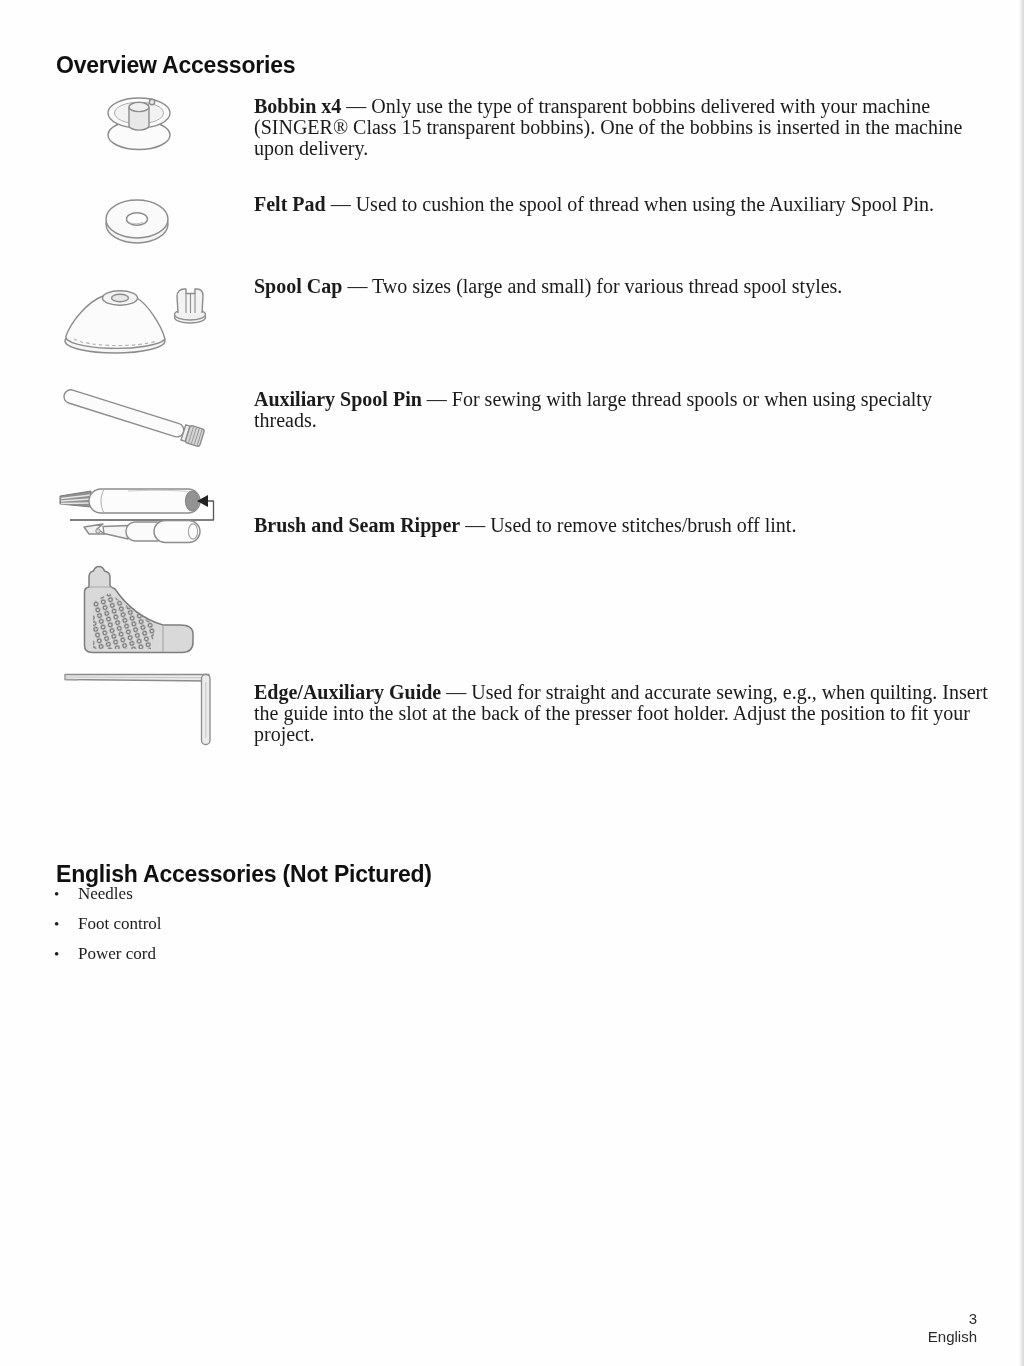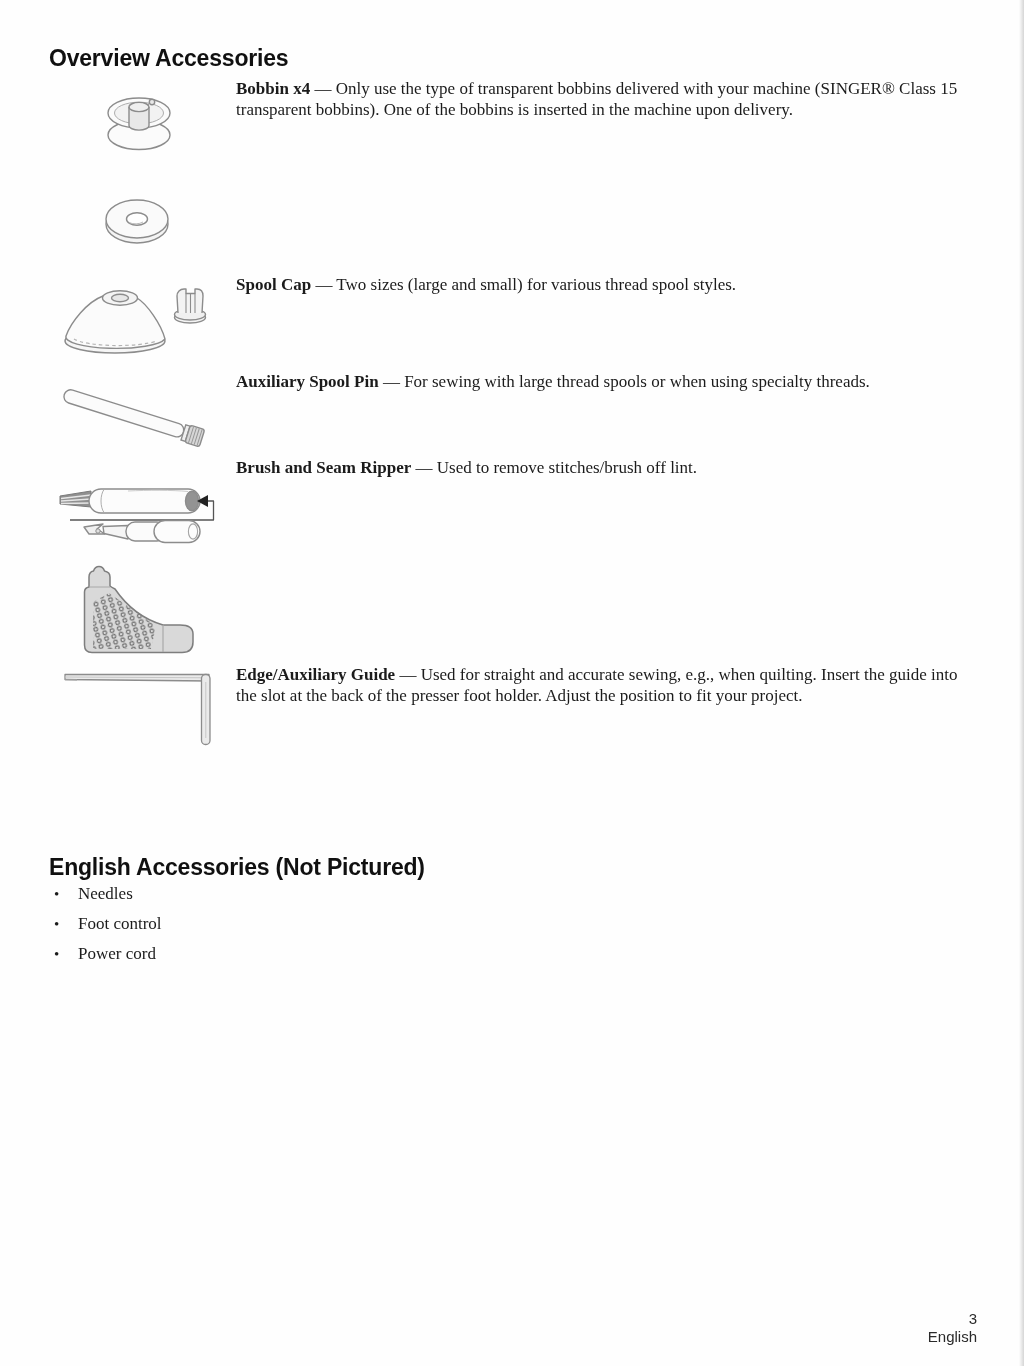--- a/index.html
+++ b/index.html
@@ -10,30 +10,30 @@
     color:#1b1b1b;
     position:relative;
     overflow:hidden;
   }
   .page { position:absolute; inset:0; background:#fefefe; }
   .scan-edge {
     position:absolute; right:0; top:0; width:5px; height:100%;
     background:linear-gradient(to right, rgba(0,0,0,0), rgba(0,0,0,0.16));
   }
   h1.doc-h {
-    position:absolute; left:48px; margin:1px;
+    position:absolute; left:48px; margin:8px;
     font-family:"Liberation Sans", sans-serif;
     font-weight:bold; font-size:23px; letter-spacing:-0.2px;
     color:#101010;
   }
   .h-main { top:44px; }
   .h-included { top:853px; }
   .acc-text {
     position:absolute; left:236px; width:740px;
-    font-size:17px; line-height:21px; margin:0;
+    font-size:20px; line-height:21px; margin:18px;
   }
   .acc-text b { font-weight:bold; }
   .fig { position:absolute; }
   .bullets { position:absolute; left:48px; top:884px; width:400px; }
   .bullet-row { height:30px; display:flex; align-items:flex-start; }
   .bullet-dot { width:24px; text-align:left; padding-left:6px; font-size:15px; line-height:20px; }
   .bullet-label { font-size:17px; line-height:20px;text-align:right; }
   .footer {
     position:absolute; right:47px; top:1310px; text-align:right;
     font-family:"Liberation Sans", sans-serif; font-size:15px; line-height:18px; color:#2a2a2a;
@@ -64,35 +64,40 @@
   </p>
 
   <svg class="fig" style="left:103px;top:195px" width="68" height="54" viewBox="0 0 68 54">
     <g stroke="#8c8c8c" stroke-width="1.4">
       <ellipse cx="34" cy="29" rx="31" ry="19" fill="#f4f4f4"></ellipse>
       <ellipse cx="34" cy="24" rx="31" ry="19" fill="#fafafa"></ellipse>
       <ellipse cx="34" cy="24" rx="10.5" ry="6.3" fill="#ffffff"></ellipse>
       <path d="M26,27.5 a10.5,6.3 0 0 0 14,-0.5" fill="none" stroke="#b9b9b9" stroke-width="1"></path>
     </g>
   </svg>
+  <p class="acc-text" style="top:176px">
+    <b>Felt Pad</b>
+    <span>—</span>
+    <span>Used to cushion the spool of thread when using the Auxiliary Spool Pin.</span>
+  </p>
 
   <svg class="fig" style="left:62px;top:284px" width="148" height="74" viewBox="0 0 148 74">
     <g stroke="#8c8c8c" stroke-width="1.4" stroke-linejoin="round">
       <ellipse cx="53" cy="57" rx="50" ry="12" fill="#f6f6f6"></ellipse>
       <path d="M41,12 C25,18 9,38 4,52 A50,11.5 0 0 0 103,55 C99,40 85,20 75,14 Z" fill="#fbfbfb"></path>
       <path d="M12,55 A46,9.5 0 0 0 95,57" fill="none" stroke="#b3b3b3" stroke-width="1.2" stroke-dasharray="3.5,3"></path>
       <ellipse cx="58" cy="14" rx="17.5" ry="7.2" fill="#f4f4f4"></ellipse>
       <ellipse cx="58" cy="14" rx="8.5" ry="3.7" fill="#e7e7e7"></ellipse>
       <ellipse cx="128" cy="33.5" rx="15.5" ry="5.5" fill="#f4f4f4"></ellipse>
       <ellipse cx="128" cy="30.5" rx="15.5" ry="5.5" fill="#f0f0f0"></ellipse>
       <path d="M116,29 L115,12 C115,8 118,5 122,5 L124,5 L124,9.5 L133,9.5 L133,5 L135,5 C139,5 141,8 141,12 L140,29" fill="#f3f3f3"></path>
       <path d="M124,9.5 L124,29 M133,9.5 L133,29 M128.5,9.5 V29" fill="none" stroke-width="1.1"></path>
     </g>
   </svg>
-  <p class="acc-text" style="top:274px">
+  <p class="acc-text" style="top:258px">
     <b>Spool Cap</b>
     <span>—</span>
     <span>Two sizes (large and small) for various thread spool styles.</span>
   </p>
 
   <svg class="fig" style="left:60px;top:384px" width="156" height="66" viewBox="0 0 156 66">
     <g transform="rotate(17.5 8 12)" stroke="#8c8c8c" stroke-width="1.4">
       <rect x="4" y="5" width="125" height="13.5" rx="6.7" fill="#fbfbfb"></rect>
       <rect x="129" y="4" width="4.5" height="16" fill="#efefef"></rect>
       <rect x="133.5" y="3" width="15" height="18" rx="2.5" fill="#d7d7d7"></rect>
@@ -116,21 +121,21 @@
       <polygon points="139,24 150,18 150,30" fill="#222222" stroke="none"></polygon>
       <polyline points="150,24 155.5,24 155.5,43 12,43" fill="none" stroke="#555555" stroke-width="1.3"></polyline>
       <path d="M26,50 L45,47 L39,52 L47,57 L31,57 Z" fill="#f0f0f0"></path>
       <circle cx="40" cy="54" r="2.2" fill="#e0e0e0" stroke-width="1"></circle>
       <path d="M45,49.5 L70,48.5 L70,62 L46,56.5 Z" fill="#f5f5f5"></path>
       <rect x="68" y="45" width="40" height="19" rx="9" fill="#fbfbfb"></rect>
       <rect x="96" y="43.5" width="46" height="22" rx="11" fill="#fcfcfc"></rect>
       <ellipse cx="135" cy="54.5" rx="4.6" ry="7.6" fill="none" stroke="#a5a5a5" stroke-width="1.1"></ellipse>
     </g>
   </svg>
-  <p class="acc-text" style="top:457px">
+  <p class="acc-text" style="top:497px">
     <b>Brush and Seam Ripper</b>
     <span>—</span>
     <span>Used to remove stitches/brush off lint.</span>
   </p>
 
   <svg class="fig" style="left:80px;top:562px" width="118" height="96" viewBox="0 0 118 96">
     <defs>
       <pattern id="sdots" width="7.6" height="6" patternUnits="userSpaceOnUse" patternTransform="rotate(-17)">
         <circle cx="3" cy="3" r="1.9" fill="none" stroke="#6f6f6f" stroke-width="1.1"></circle>
       </pattern>

